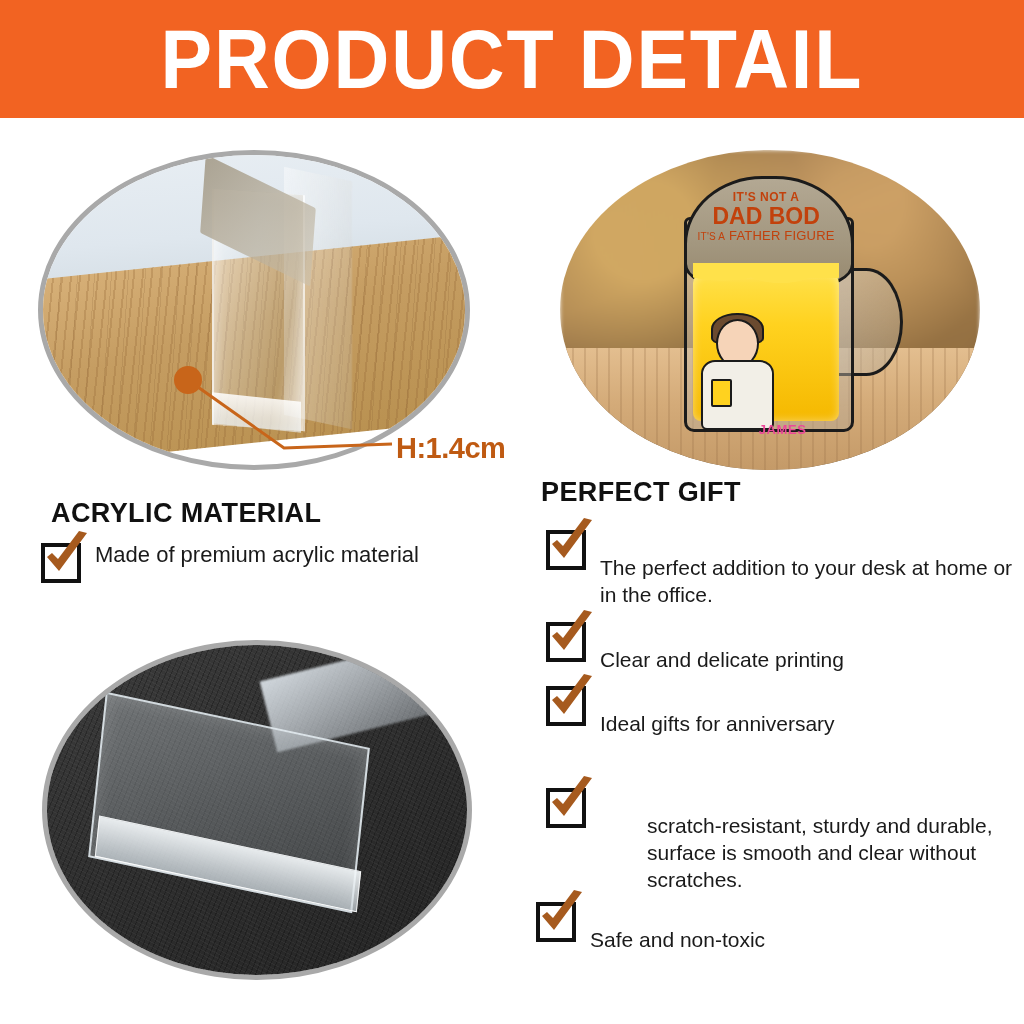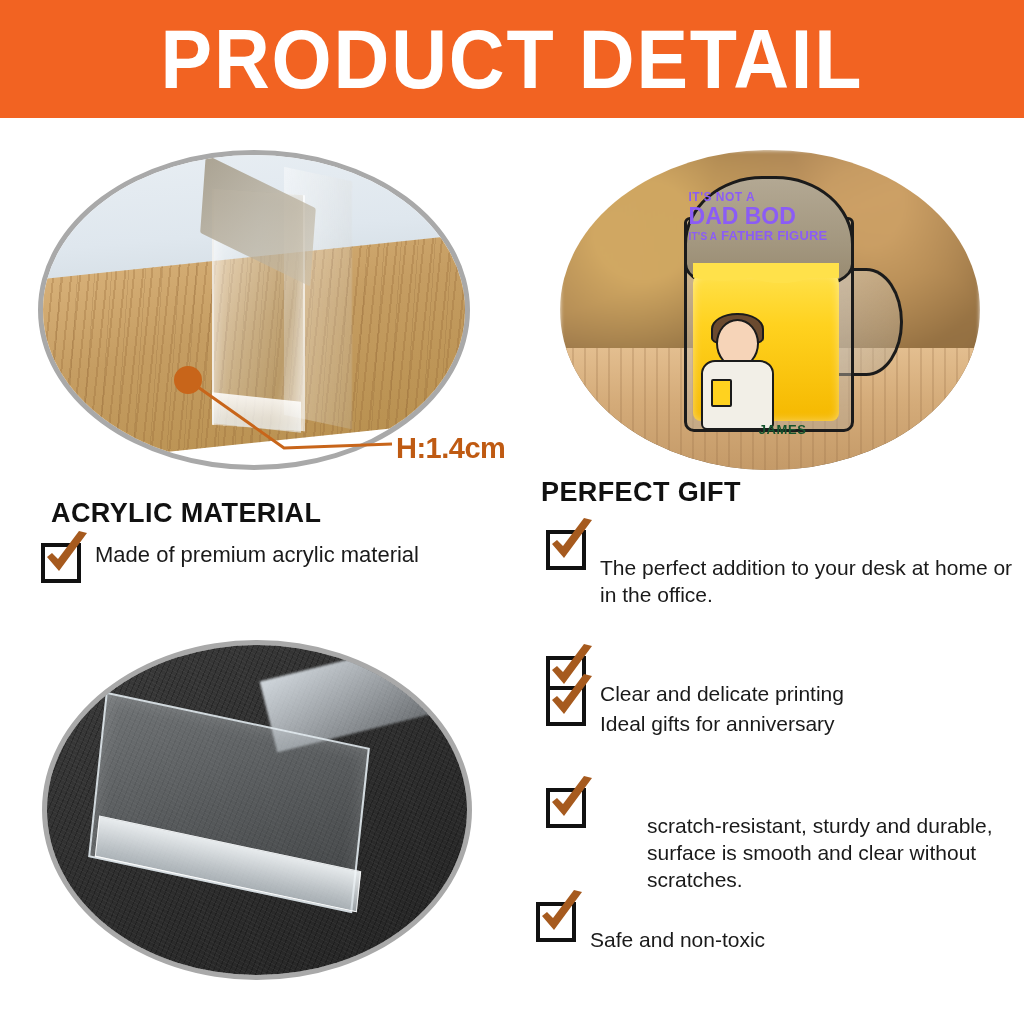--- a/index.html
+++ b/index.html
@@ -139,27 +139,27 @@
     box-shadow:inset 0 0 10px rgba(255,255,255,.45);
   }
   .beer-drip{
     position:absolute;left:12%;top:34%;width:62%;height:16%;
     background:radial-gradient(ellipse at 20% 0,#ffe14a 0 30%,rgba(0,0,0,0) 31%),
                radial-gradient(ellipse at 60% 0,#ffe14a 0 34%,rgba(0,0,0,0) 35%),
                radial-gradient(ellipse at 90% 0,#ffe14a 0 26%,rgba(0,0,0,0) 27%);
   }
   .plaque-text{
     position:absolute;left:10%;top:6%;width:66%;
-    color:#8b5cf6;
+    text-align:center;color:#c2410c;
     font-family:"Liberation Sans Narrow","Liberation Sans",sans-serif;
     line-height:1.08;text-transform:uppercase;
   }
   .pt-1{font-size:12px;font-weight:bold;letter-spacing:.5px;}
   .pt-2{font-size:23px;font-weight:bold;letter-spacing:0px;}
-  .pt-3{font-size:13px;font-weight:bold;letter-spacing:.2px;}
+  .pt-3{font-size:13px;font-weight:normal;letter-spacing:.2px;}
   .pt-3 .small{font-size:10px;}
   .dad-fig{position:absolute;left:14%;top:56%;width:32%;height:42%;}
   .dad-head{
     position:absolute;left:24%;top:0;width:52%;height:42%;
     background:#f6d4b8;border:2px solid #1b1b1b;border-radius:50%;
   }
   .dad-hair{
     position:absolute;left:18%;top:-6%;width:64%;height:26%;
     background:#6b4a2f;border:2px solid #1b1b1b;
     border-radius:50% 50% 18% 18%;
@@ -168,21 +168,21 @@
     position:absolute;left:4%;top:38%;width:92%;height:62%;
     background:#f2efe7;border:2px solid #1b1b1b;
     border-radius:14px 14px 6px 6px;
   }
   .dad-glass{
     position:absolute;left:18%;top:56%;width:22%;height:22%;
     background:#ffd21f;border:2px solid #1b1b1b;border-radius:2px;
   }
   .name-plate{
     position:absolute;left:24%;bottom:-2%;width:52%;
-    text-align:center;color:#14532d;
+    text-align:center;color:#ec4899;
     font-family:"Liberation Sans Narrow","Liberation Sans",sans-serif;
     font-weight:bold;font-size:13px;letter-spacing:.6px;
   }
 
   
   .p3-slate{
     position:absolute;inset:0;
     background:
       repeating-linear-gradient(27deg, rgba(255,255,255,.035) 0 1px, rgba(0,0,0,0) 1px 4px),
       repeating-linear-gradient(113deg, rgba(0,0,0,.25) 0 1px, rgba(0,0,0,0) 1px 5px),
@@ -233,21 +233,21 @@
   .feature-text{
     color:#1a1a1a;font-size:21px;line-height:1.28;
     font-family:"Liberation Sans",sans-serif;
     max-width:400px;
   }
 
   .f-acrylic{left:41px;top:541px;}
   .f-acrylic .feature-text{font-size:22px;max-width:420px;white-space:nowrap;}
 
   .f1{left:546px;top:528px;}
-  .f2{left:546px;top:654px;}
+  .f2{left:546px;top:620px;}
   .f3{left:546px;top:684px;}
   .f4{left:546px;top:786px;gap:47px;}
   .f5{left:536px;top:900px;}
   .col-right .feature-text{max-width:420px;margin-top:27px;}
 </style>
 </head>
 <body>
 
 <div class="page">
 

